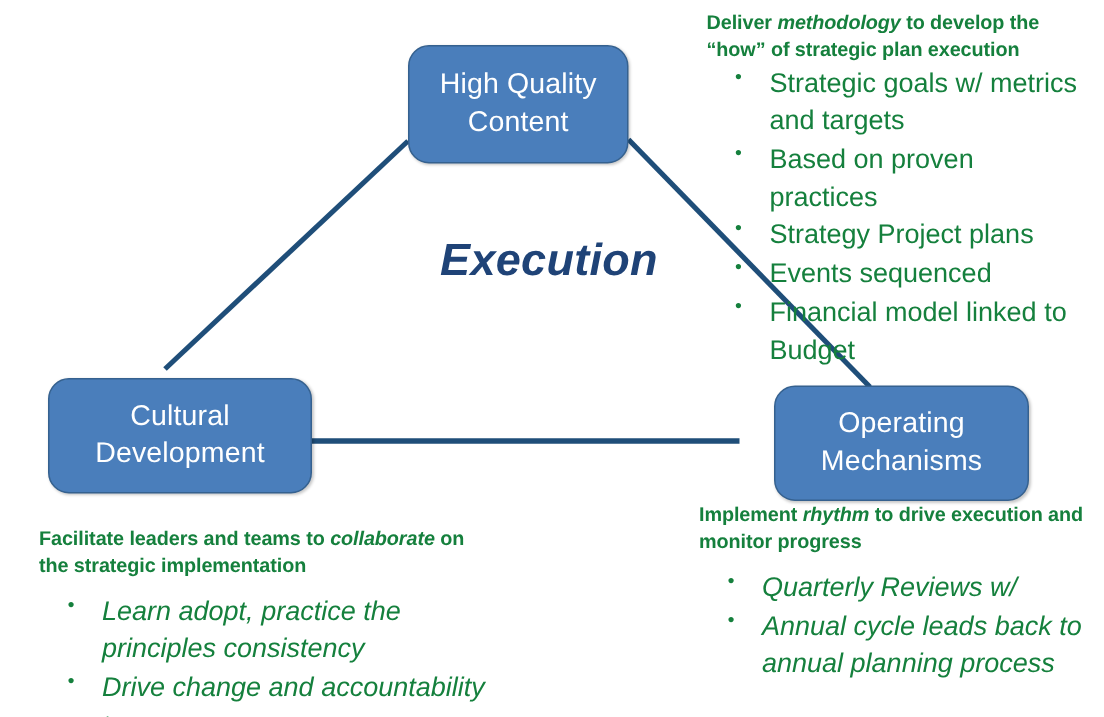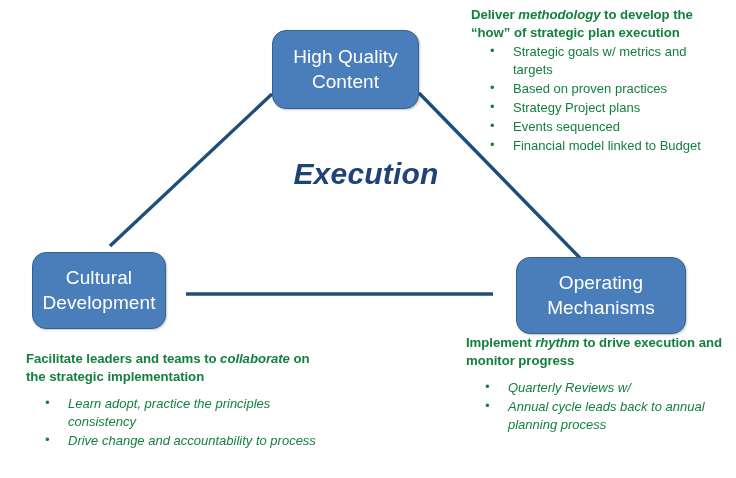--- a/index.html
+++ b/index.html
@@ -40,21 +40,21 @@
     text-align: center;
     font-size: 19px;
     line-height: 1.30;
     letter-spacing: .1px;
     box-shadow: 1px 1px 2px rgba(0,0,0,.22);
     z-index: 3;
   }
   .node .node-label { display: block; padding: 0 6px; }
 
   #node-high-quality-content { left: 272px; top: 30px;  width: 147px; height: 79px; }
-  #node-cultural-development { left: 32px;  top: 252px; width: 134px; height: 77px; }
+  #node-cultural-development { left: 32px;  top: 252px; width: 176px; height: 77px; }
   #node-operating-mechanisms { left: 492px; top: 257px; width: 170px; height: 77px; margin-left: 24px; }
 
   
   #center-title {
     position: absolute;
     left: 276px;
     top: 157px;
     width: 180px;
     text-align: center;
     color: #1f4377;
@@ -87,21 +87,21 @@
   .annotation ul {
     margin: 2px 0 0 0;
     padding: 0;
     list-style: none;
   }
   .annotation ul li {
     position: relative;
     padding-left: 42px;
     margin-bottom: 1px;
     font-weight: normal;
-    font-size: 13px;
+    font-size: 18px;
     line-height: 1.38;
   }
   .annotation ul li::before {
     content: "\2022";
     position: absolute;
     left: 19px;
     top: -1px;
     font-size: 13px;
   }
 

